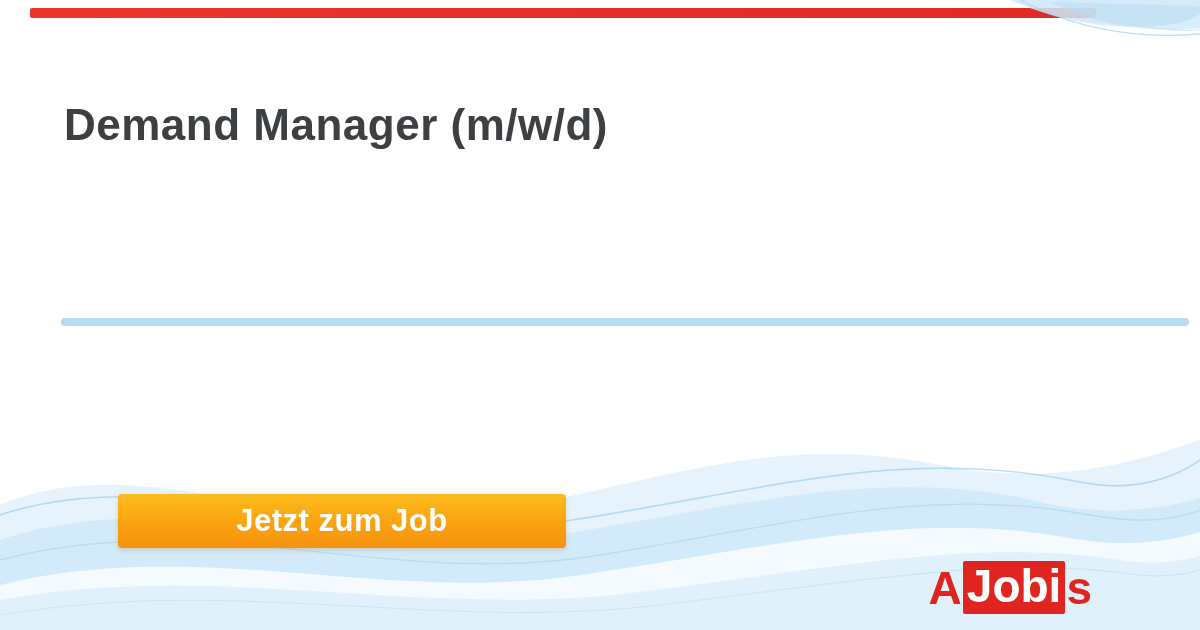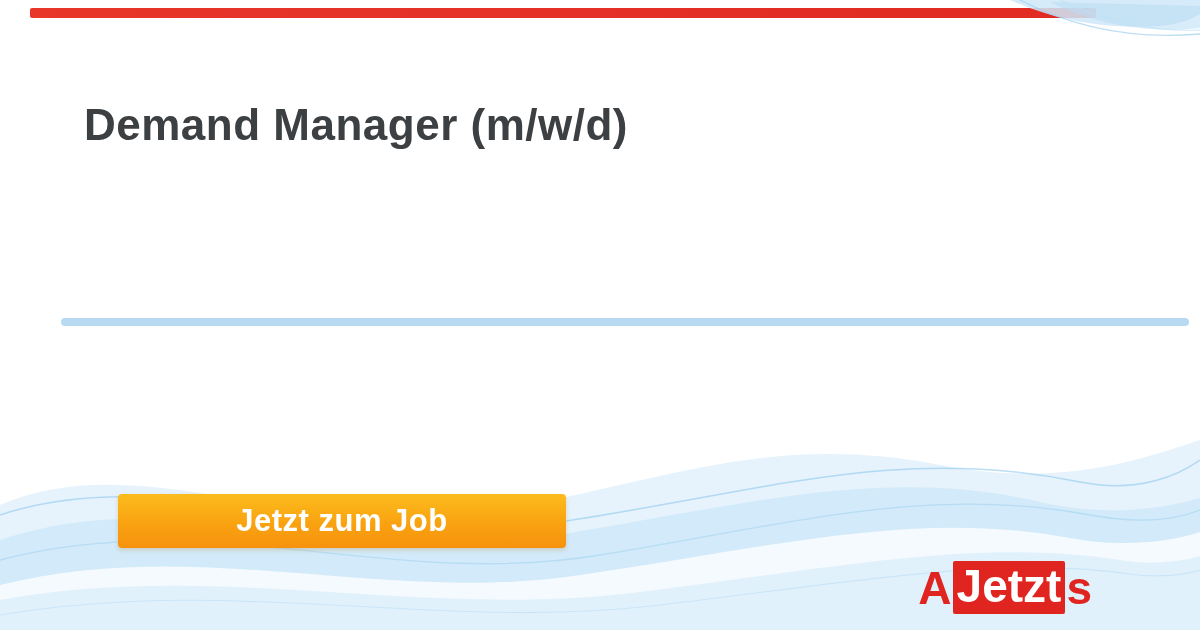--- a/index.html
+++ b/index.html
@@ -39,21 +39,21 @@
     width: 340px;
     height: 80px;
     z-index: 3;
     pointer-events: none;
   }
 
   
   .job-title {
     position: absolute;
     top: 100px;
-    left: 84px;
+    left: 64px;
     font-size: 44px;
     font-weight: 700;
     color: #3d4043;
     letter-spacing: 0.5px;
     z-index: 4;
   }
 
   
   .divider {
     position: absolute;
@@ -155,17 +155,17 @@
     <path d="M0,150 C210,95 390,180 600,145 C800,112 930,75 1090,105 C1145,115 1180,108 1200,100" fill="none" stroke="#a9d6f1" stroke-width="1.3" opacity="0.65"></path>
     <path d="M0,205 C240,165 440,222 660,195 C860,171 1000,145 1130,164 C1158,168 1185,165 1200,160" fill="none" stroke="#bfe1f6" stroke-width="1.2" opacity="0.7"></path>
   </svg>
 
   <button class="cta-button">
     <span>Jetzt zum Job</span>
   </button>
 
   <div class="logo">
     <span class="logo-prefix">A</span>
-    <span class="logo-highlight">Jetzt</span>
+    <span class="logo-highlight">Jobi</span>
     <span class="logo-suffix">s</span>
   </div>
 
 </div>
 
 </body></html>

